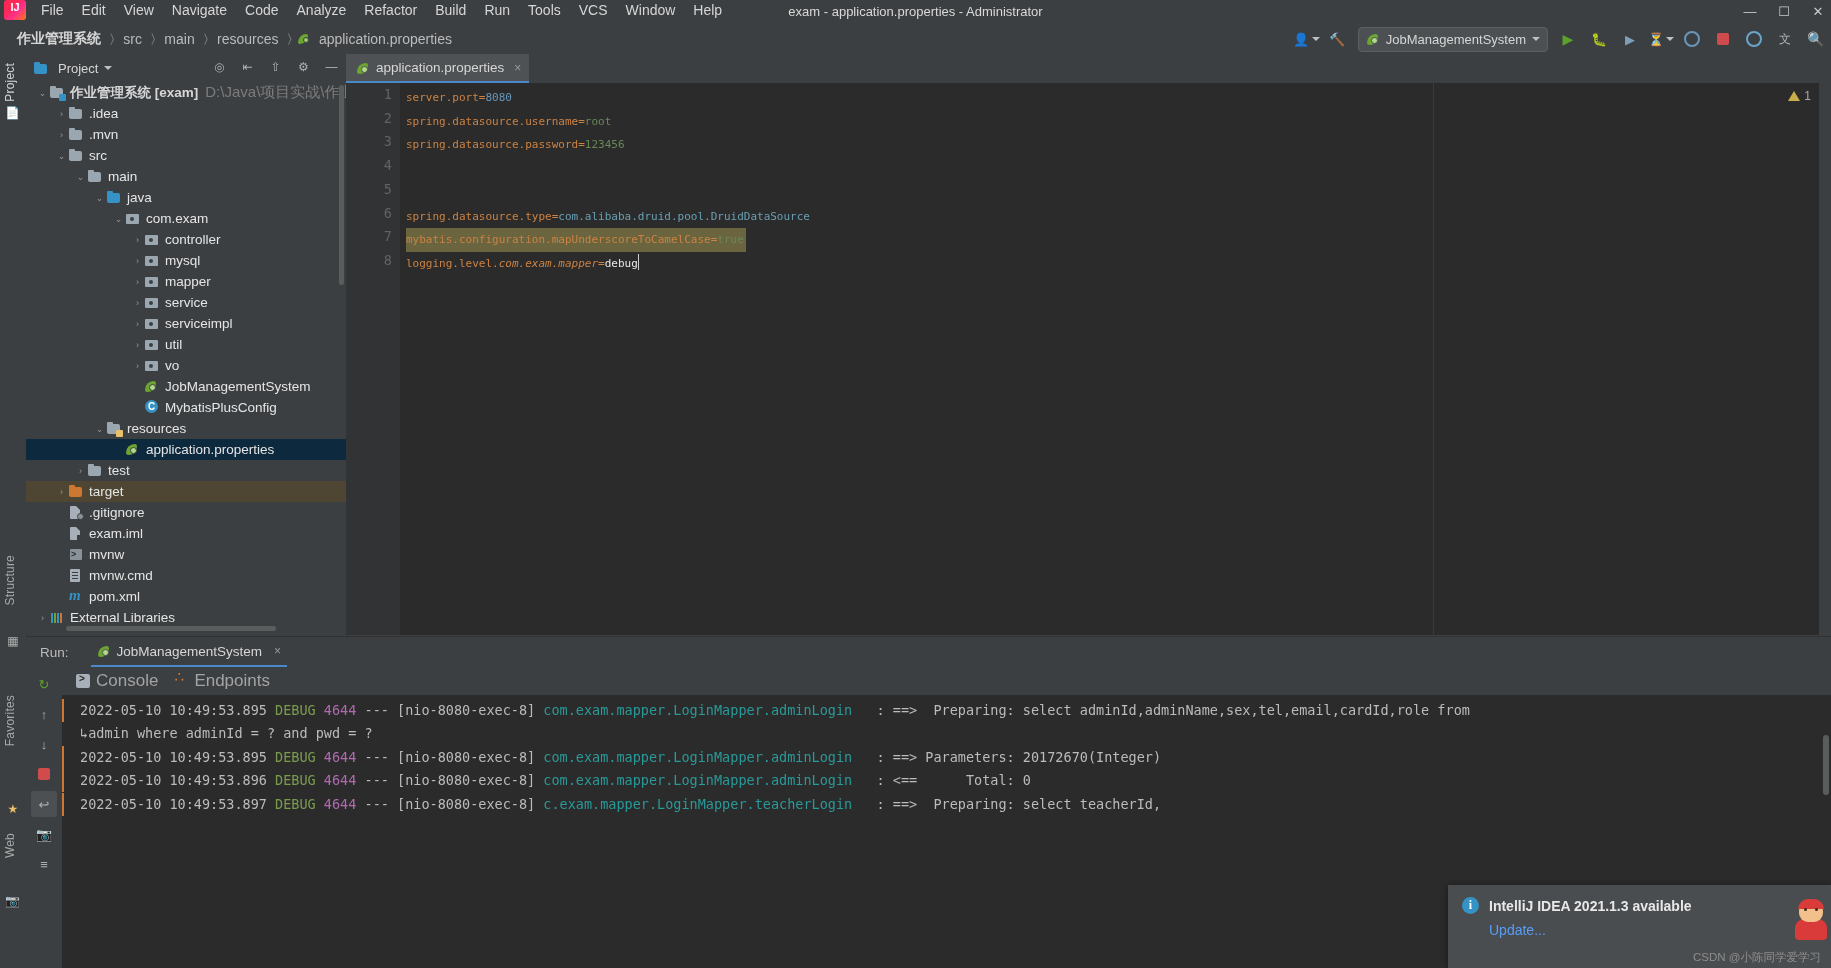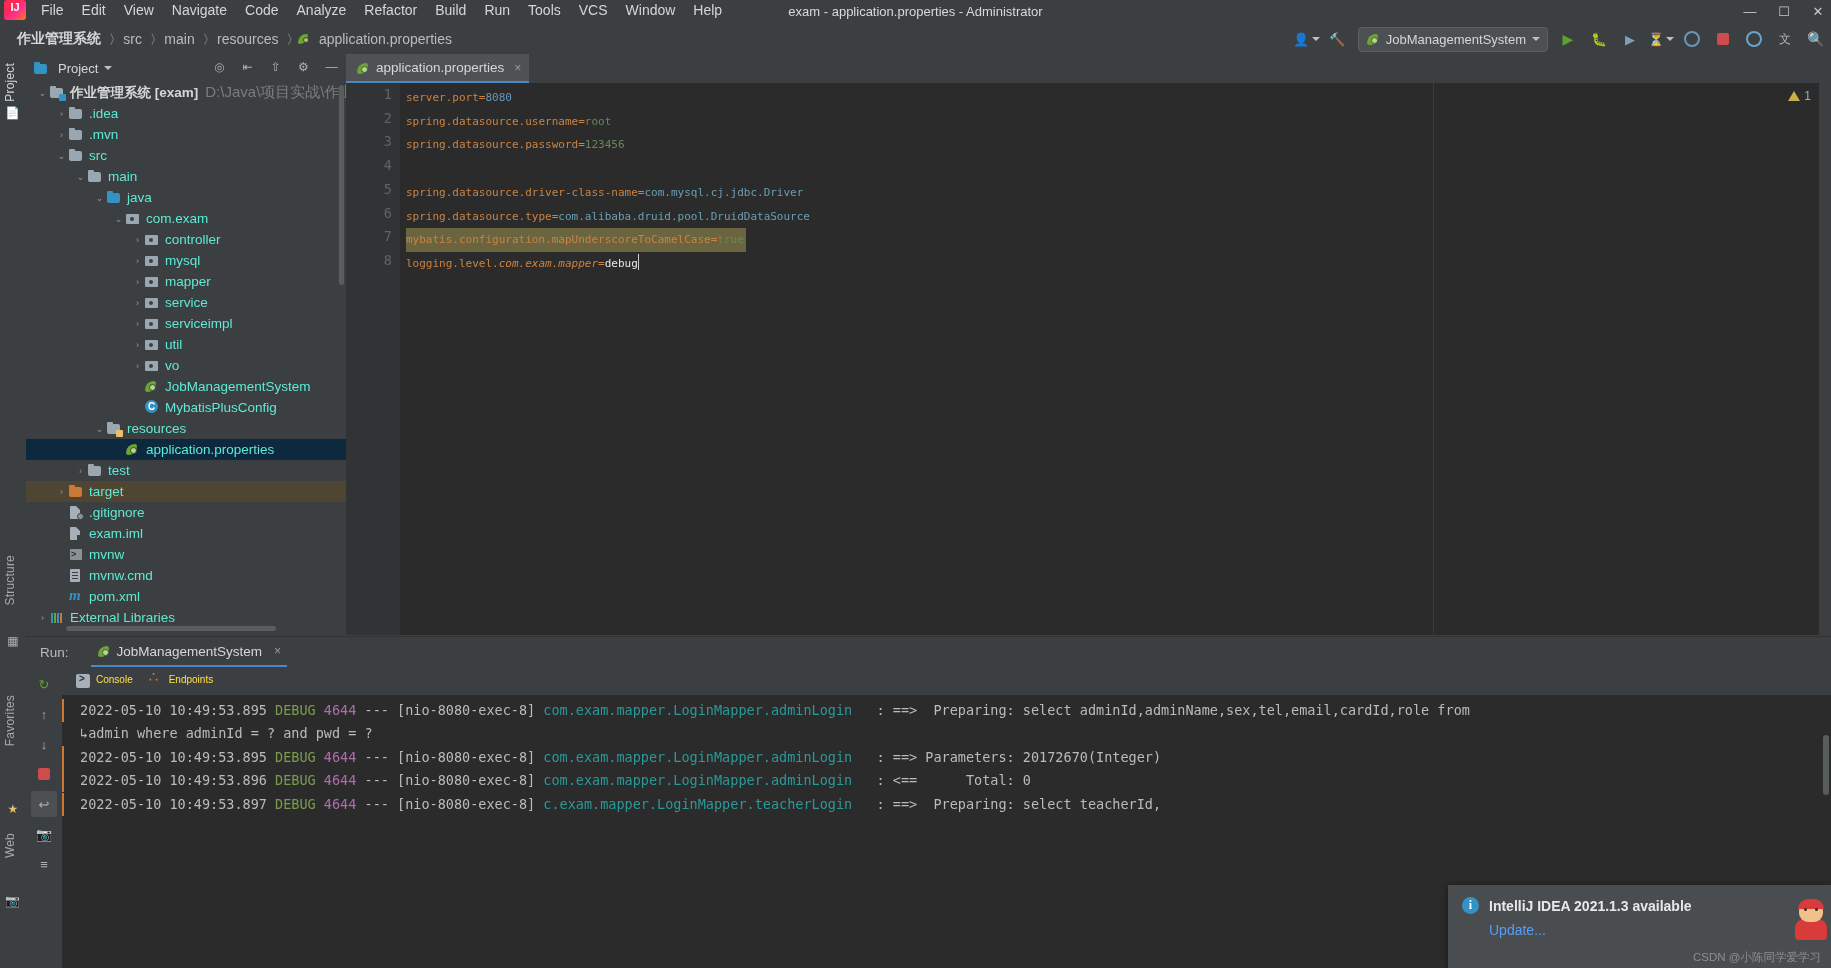--- a/index.html
+++ b/index.html
@@ -49,21 +49,21 @@
   .proj-header{height:26px;display:flex;align-items:center;padding-left:7px;gap:6px;}
   .proj-title{font-size:13px;color:#d6d6d6;cursor:default;}
   .proj-hdr-icons{position:absolute;right:6px;top:3px;display:flex;align-items:center;gap:11px;}
   .ph-ic{width:17px;height:17px;font-size:12px;color:#b0b0b0;display:flex;align-items:center;justify-content:center;cursor:default;}
   .tree{position:absolute;left:0;top:27px;width:320px;height:545px;overflow:hidden;font-size:13.5px;}
   .row{height:21px;display:flex;align-items:center;white-space:nowrap;cursor:default;position:relative;}
   .row.selected{background:#0d293e;}
   .row.targeted{background:#4e4633;}
   .arrow{width:13px;height:13px;flex:none;display:flex;align-items:center;justify-content:center;font-size:9px;color:#9a9a9a;}
   .arrow.none{visibility:hidden;}
-  .node-label{color:#5eead4;}
+  .node-label{color:#e5e5e5;}
   .node-label.b{font-weight:bold;color:#d6d6d6;}
   .node-path{color:#7c7c7c;font-size:15px;margin-left:7px;}
   .ico{width:16px;height:14px;flex:none;margin-right:5px;position:relative;}
   .ico.folder:before{content:"";position:absolute;left:1px;top:2px;width:13px;height:10px;background:#9aa7b0;border-radius:1px 2px 2px 2px;}
   .ico.folder:after{content:"";position:absolute;left:1px;top:0px;width:6px;height:3px;background:#9aa7b0;border-radius:1px 1px 0 0;}
   .ico.folder.blue:before,.ico.folder.blue:after{background:#3592c4;}
   .ico.folder.orange:before,.ico.folder.orange:after{background:#cc7832;}
   .ico.folder.module:before{background:#9aa7b0;}
   .ico.folder.module:after{background:#9aa7b0;}
   .badge{position:absolute;right:-1px;bottom:-1px;width:7px;height:7px;background:#3592c4;border-radius:1px;}
@@ -119,21 +119,21 @@
   .runwin{position:absolute;left:26px;top:636px;width:1805px;height:332px;background:#3c3f41;border-top:1px solid #323232;}
   .run-hdr{height:30px;display:flex;align-items:center;padding-left:14px;gap:22px;}
   .run-label{font-size:13.5px;color:#bbbbbb;}
   .run-tab{display:flex;align-items:center;gap:6px;font-size:13.5px;color:#d6d6d6;border-bottom:2px solid #4a88c7;height:28px;padding:0 6px;cursor:default;}
   .run-tab .x{color:#999;font-size:12px;margin-left:6px;}
   .run-body{position:absolute;left:0;top:30px;right:0;bottom:0;}
   .run-sidebar{position:absolute;left:0;top:0;width:36px;bottom:0;background:#3c3f41;}
   .rs-ic{width:26px;height:26px;margin:4px auto;display:flex;align-items:center;justify-content:center;font-size:13px;color:#b0b0b0;cursor:default;border-radius:3px;}
   .rs-ic.active{background:#4c5052;}
   .consoletabs{position:absolute;left:36px;top:0;right:0;height:28px;background:#3c3f41;display:flex;align-items:center;gap:16px;padding-left:14px;}
-  .ctab{display:flex;align-items:flex-start;gap:6px;font-size:10px;color:#fde047;cursor:default;}
+  .ctab{display:flex;align-items:center;gap:6px;font-size:17px;color:#a3a3a3;cursor:default;}
   .ctab .sq{width:14px;height:14px;background:#a7b0b8;border-radius:2px;position:relative;}
   .ctab .sq:after{content:">";position:absolute;left:3px;top:-1px;font-size:10px;color:#2b2b2b;font-weight:bold;}
   .ctab .ep{width:14px;height:14px;position:relative;}
   .ctab .ep:before{content:"\2234";color:#e07a3a;font-size:15px;position:absolute;left:0;top:-6px;}
   .console{position:absolute;left:36px;top:28px;right:0;bottom:0;background:#2b2b2b;font-family:"DejaVu Sans Mono",monospace;font-size:13.5px;overflow:hidden;}
   .logline{position:absolute;left:18px;white-space:pre;line-height:23px;height:23px;color:#bbbbbb;}
   .lg-ts{color:#bbbbbb;}
   .lg-debug{color:#7a9b4e;}
   .lg-pid{color:#b06bb0;}
   .lg-thread{color:#bbbbbb;text-align:center;}
@@ -411,21 +411,20 @@
         <div class="lineno" style="top: 97.8px;">5</div>
         <div class="lineno" style="top: 121.5px;">6</div>
         <div class="lineno" style="top: 145.2px;">7</div>
         <div class="lineno" style="top: 168.9px;">8</div>
       </div>
     <div class="editor-vline" style="left:54px"></div>
     <div class="codearea" id="codearea">
         <div class="cline" style="top: 3px;"><span class="k">server.port</span><span class="k">=</span><span class="vnum">8080</span></div>
         <div class="cline" style="top: 26.7px;"><span class="k">spring.datasource.username</span><span class="k">=</span><span class="v">root</span></div>
         <div class="cline" style="top: 50.4px;"><span class="k">spring.datasource.password</span><span class="k">=</span><span class="v">123456</span></div>
-        <div class="cline" style="top: 97.8px;"><span class="k">spring.datasource.driver-class-name</span><span class="k">=</span><span class="vblue">com.mysql.cj.jdbc.Driver</span></div>
         <div class="cline" style="top: 121.5px;"><span class="k">spring.datasource.type</span><span class="k">=</span><span class="vblue">com.alibaba.druid.pool.DruidDataSource</span></div>
         <div class="cline hl" style="top: 145.2px;"><span class="k">mybatis.configuration.mapUnderscoreToCamelCase</span><span class="k">=</span><span class="v">true</span></div>
         <div class="cline" style="top: 168.9px;"><span class="k">logging.level.</span><span class="it">com.exam.mapper</span><span class="k">=</span><span class="wh">debug</span><span class="caretbar"></span></div>
       </div>
     <div class="editor-vline" style="left:1087px"></div>
     <div class="editor-right-gutter"></div>
     <div class="warn-ic">
       <span class="warn-tri"></span>
       <span class="warn-count">1</span>
     </div>

